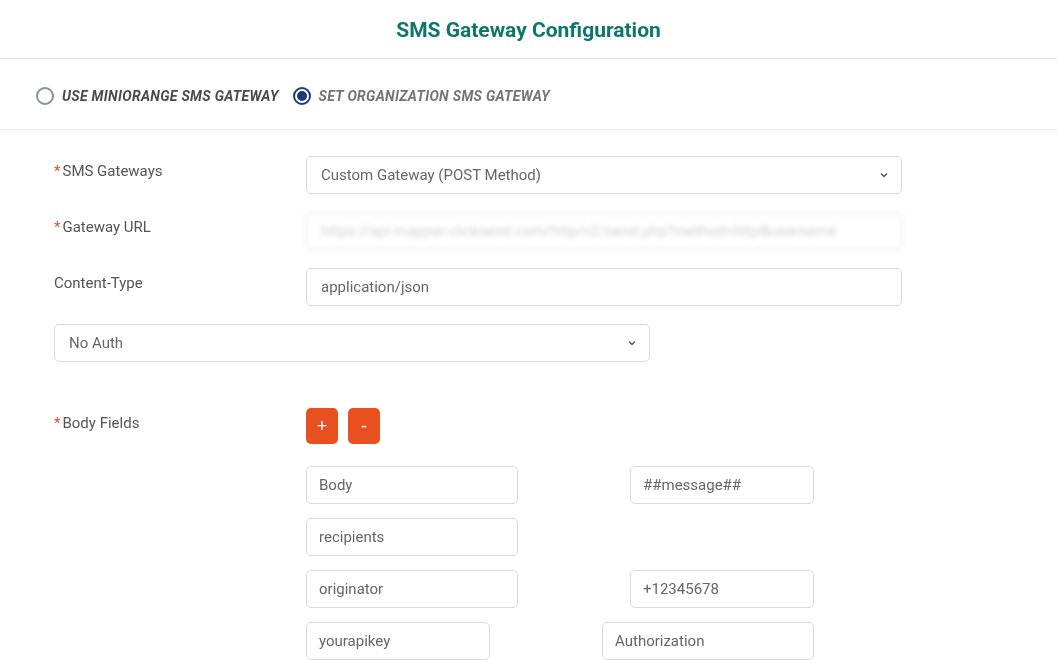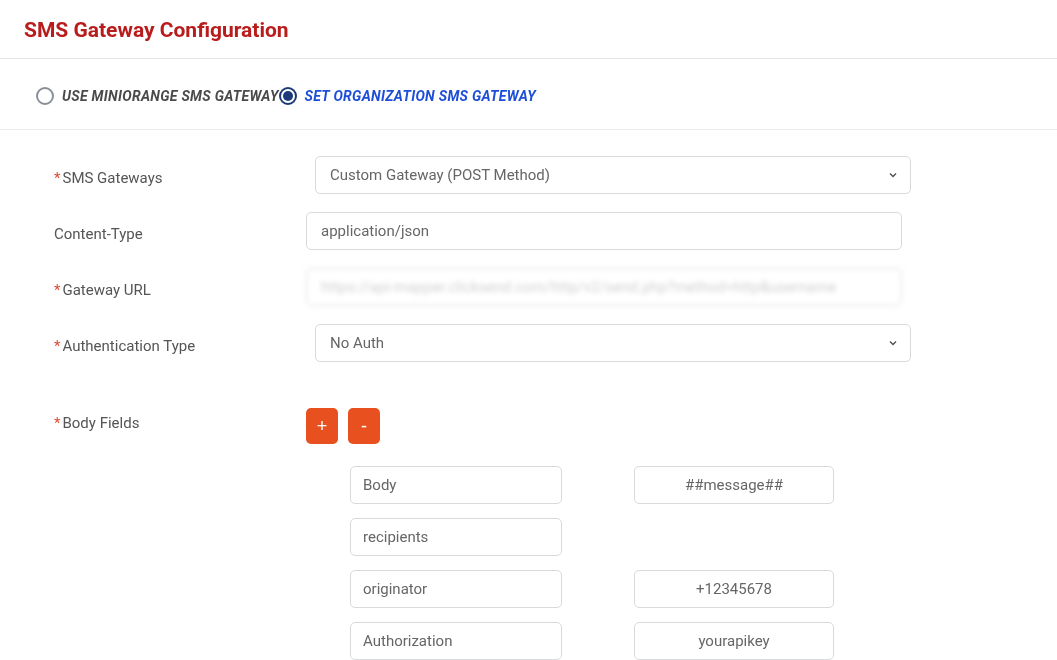--- a/index.html
+++ b/index.html
@@ -10,30 +10,32 @@
     body {
       font-family: -apple-system, BlinkMacSystemFont, "Segoe UI", Roboto, Helvetica, Arial, sans-serif;
       background: #ffffff;
       color: #333;
       width: 1057px;
       height: 660px;
     }
     .page-title {
       font-size: 21px;
       font-weight: 700;
-      color: #b91c1c;
+      color: #0f766e;
       padding: 18px 24px 16px 24px;
+      text-align: center;
     }
     .hr {
       border: none;
       border-top: 1px solid #e5e5e5;
       margin: 0;
     }
     .radio-row {
       display: flex;
+      gap: 14px;
       align-items: center;
       padding: 28px 36px 24px 36px;
     }
     .radio-option {
       display: flex;
       align-items: center;
       gap: 8px;
       cursor: pointer;
     }
     .radio-circle {
@@ -57,29 +59,28 @@
       background: #1a3a7a;
     }
     .radio-label {
       font-size: 14px;
       font-weight: 700;
       font-style: italic;
       letter-spacing: 0.3px;
       color: #4a4a4a;
     }
     .radio-label.selected {
-      color: #1d4ed8;
+      color: #737373;
     }
     .form-area {
       padding: 10px 36px 0 54px;
       border-top: 1px solid #ececec;
     }
     .form-row {
       display: flex;
-      align-items: center;
       margin-bottom: 18px;
     }
     .form-row.top-align {
       align-items: flex-start;
     }
     .label-col {
       width: 252px;
       flex-shrink: 0;
       font-size: 15px;
       color: #555;
@@ -113,21 +114,20 @@
     .select-input {
       appearance: none;
       -webkit-appearance: none;
       background-image: none;
       padding-right: 34px;
       position: relative;
     }
     .select-wrap {
       position: relative;
       width: 100%;
-      margin-left: 9px;
     }
     .select-caret {
       position: absolute;
       right: 12px;
       top: 50%;
       transform: translateY(-50%);
       pointer-events: none;
       width: 12px;
       height: 12px;
       color: #555;
@@ -147,38 +147,36 @@
       font-size: 18px;
       font-weight: 400;
       cursor: pointer;
       display: flex;
       align-items: center;
       justify-content: center;
       line-height: 1;
     }
     .kv-row {
       display: flex;
-      gap: 72px;
+      gap: 112px;
       margin-bottom: 14px;
-      margin-left: 44px;
     }
     .kv-input {
       width: 212px;
       height: 38px;
       border: 1px solid #d8dadd;
       border-radius: 5px;
       padding: 0 12px;
       font-size: 15px;
       color: #666;
       background: #fff;
       font-family: inherit;
     }
     .kv-input.val {
-      width: 200px;
-      text-align: center;
+      width: 184px;
     }
     .post-fields-top {
       padding-top: 28px;
     }
   </style>
 </head>
 <body>
 
 <h1 class="page-title">SMS Gateway Configuration</h1>
 <hr class="hr">
@@ -209,40 +207,37 @@
         </select>
         <svg class="select-caret" viewBox="0 0 24 24" fill="none" stroke="currentColor" stroke-width="3">
             <polyline points="6 9 12 15 18 9"></polyline>
           </svg>
       </div>
     </div>
   </div>
 
   <div class="form-row">
     <div class="label-col">
+      <span class="req">*</span><span>Gateway URL</span>
+    </div>
+    <div class="control-col">
+      <input type="text" class="text-input blurred" value="https://api-mapper.clicksend.com/http/v2/send.php?method=http&amp;username" style="">
+    </div>
+  </div>
+
+  <div class="form-row">
+    <div class="label-col">
       <span>Content-Type</span>
     </div>
     <div class="control-col">
       <input type="text" class="text-input" value="application/json" style="">
     </div>
   </div>
 
   <div class="form-row">
-    <div class="label-col">
-      <span class="req">*</span><span>Gateway URL</span>
-    </div>
-    <div class="control-col">
-      <input type="text" class="text-input blurred" value="https://api-mapper.clicksend.com/http/v2/send.php?method=http&amp;username" style="">
-    </div>
-  </div>
-
-  <div class="form-row">
-    <div class="label-col">
-      <span class="req">*</span><span>Authentication Type</span>
-    </div>
     <div class="control-col">
       <div class="select-wrap">
         <select class="select-input">
           <option>No Auth</option>
         </select>
         <svg class="select-caret" viewBox="0 0 24 24" fill="none" stroke="currentColor" stroke-width="3">
             <polyline points="6 9 12 15 18 9"></polyline>
           </svg>
       </div>
     </div>
@@ -263,19 +258,19 @@
         <input type="text" class="kv-input val" value="##message##" style="">
       </div>
       <div class="kv-row">
         <input type="text" class="kv-input" value="recipients" style="">
       </div>
       <div class="kv-row">
         <input type="text" class="kv-input" value="originator" style="">
         <input type="text" class="kv-input val" value="+12345678" style="">
       </div>
       <div class="kv-row">
+        <input type="text" class="kv-input val" value="yourapikey" style="">
         <input type="text" class="kv-input" value="Authorization" style="">
-        <input type="text" class="kv-input val" value="yourapikey" style="">
       </div>
     </div>
   </div>
 
 </div>
 
 </body></html>

